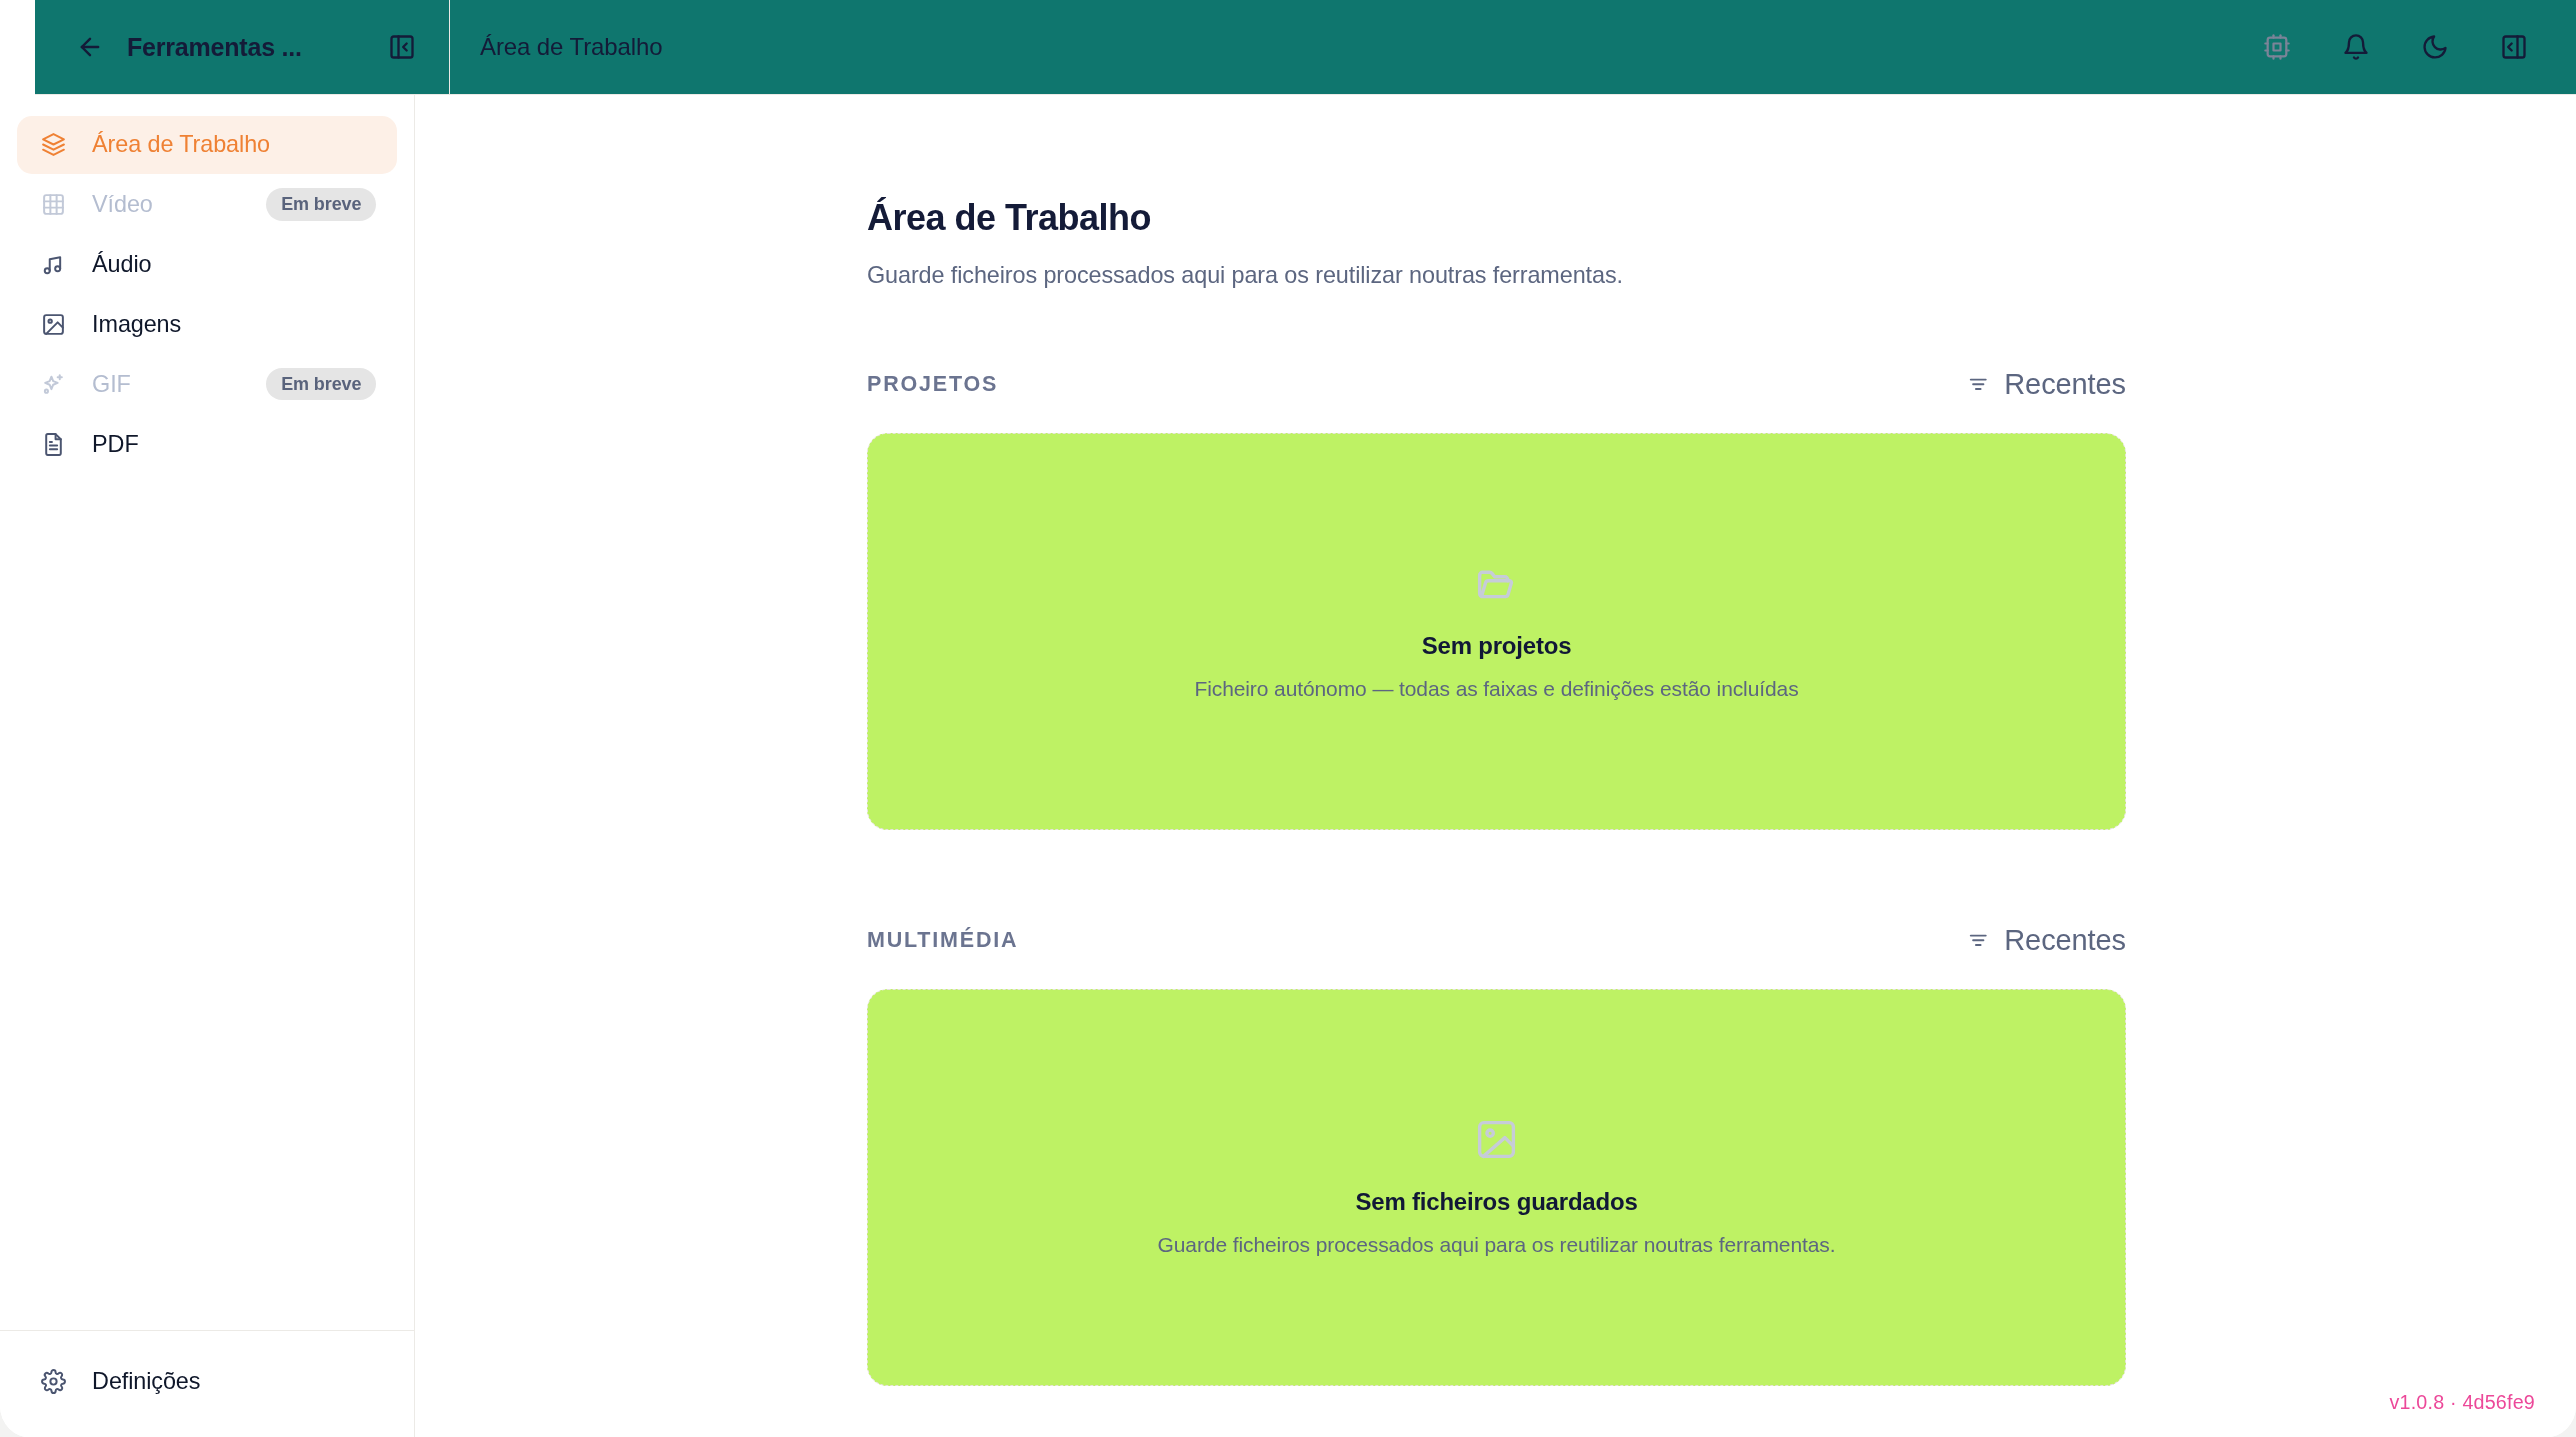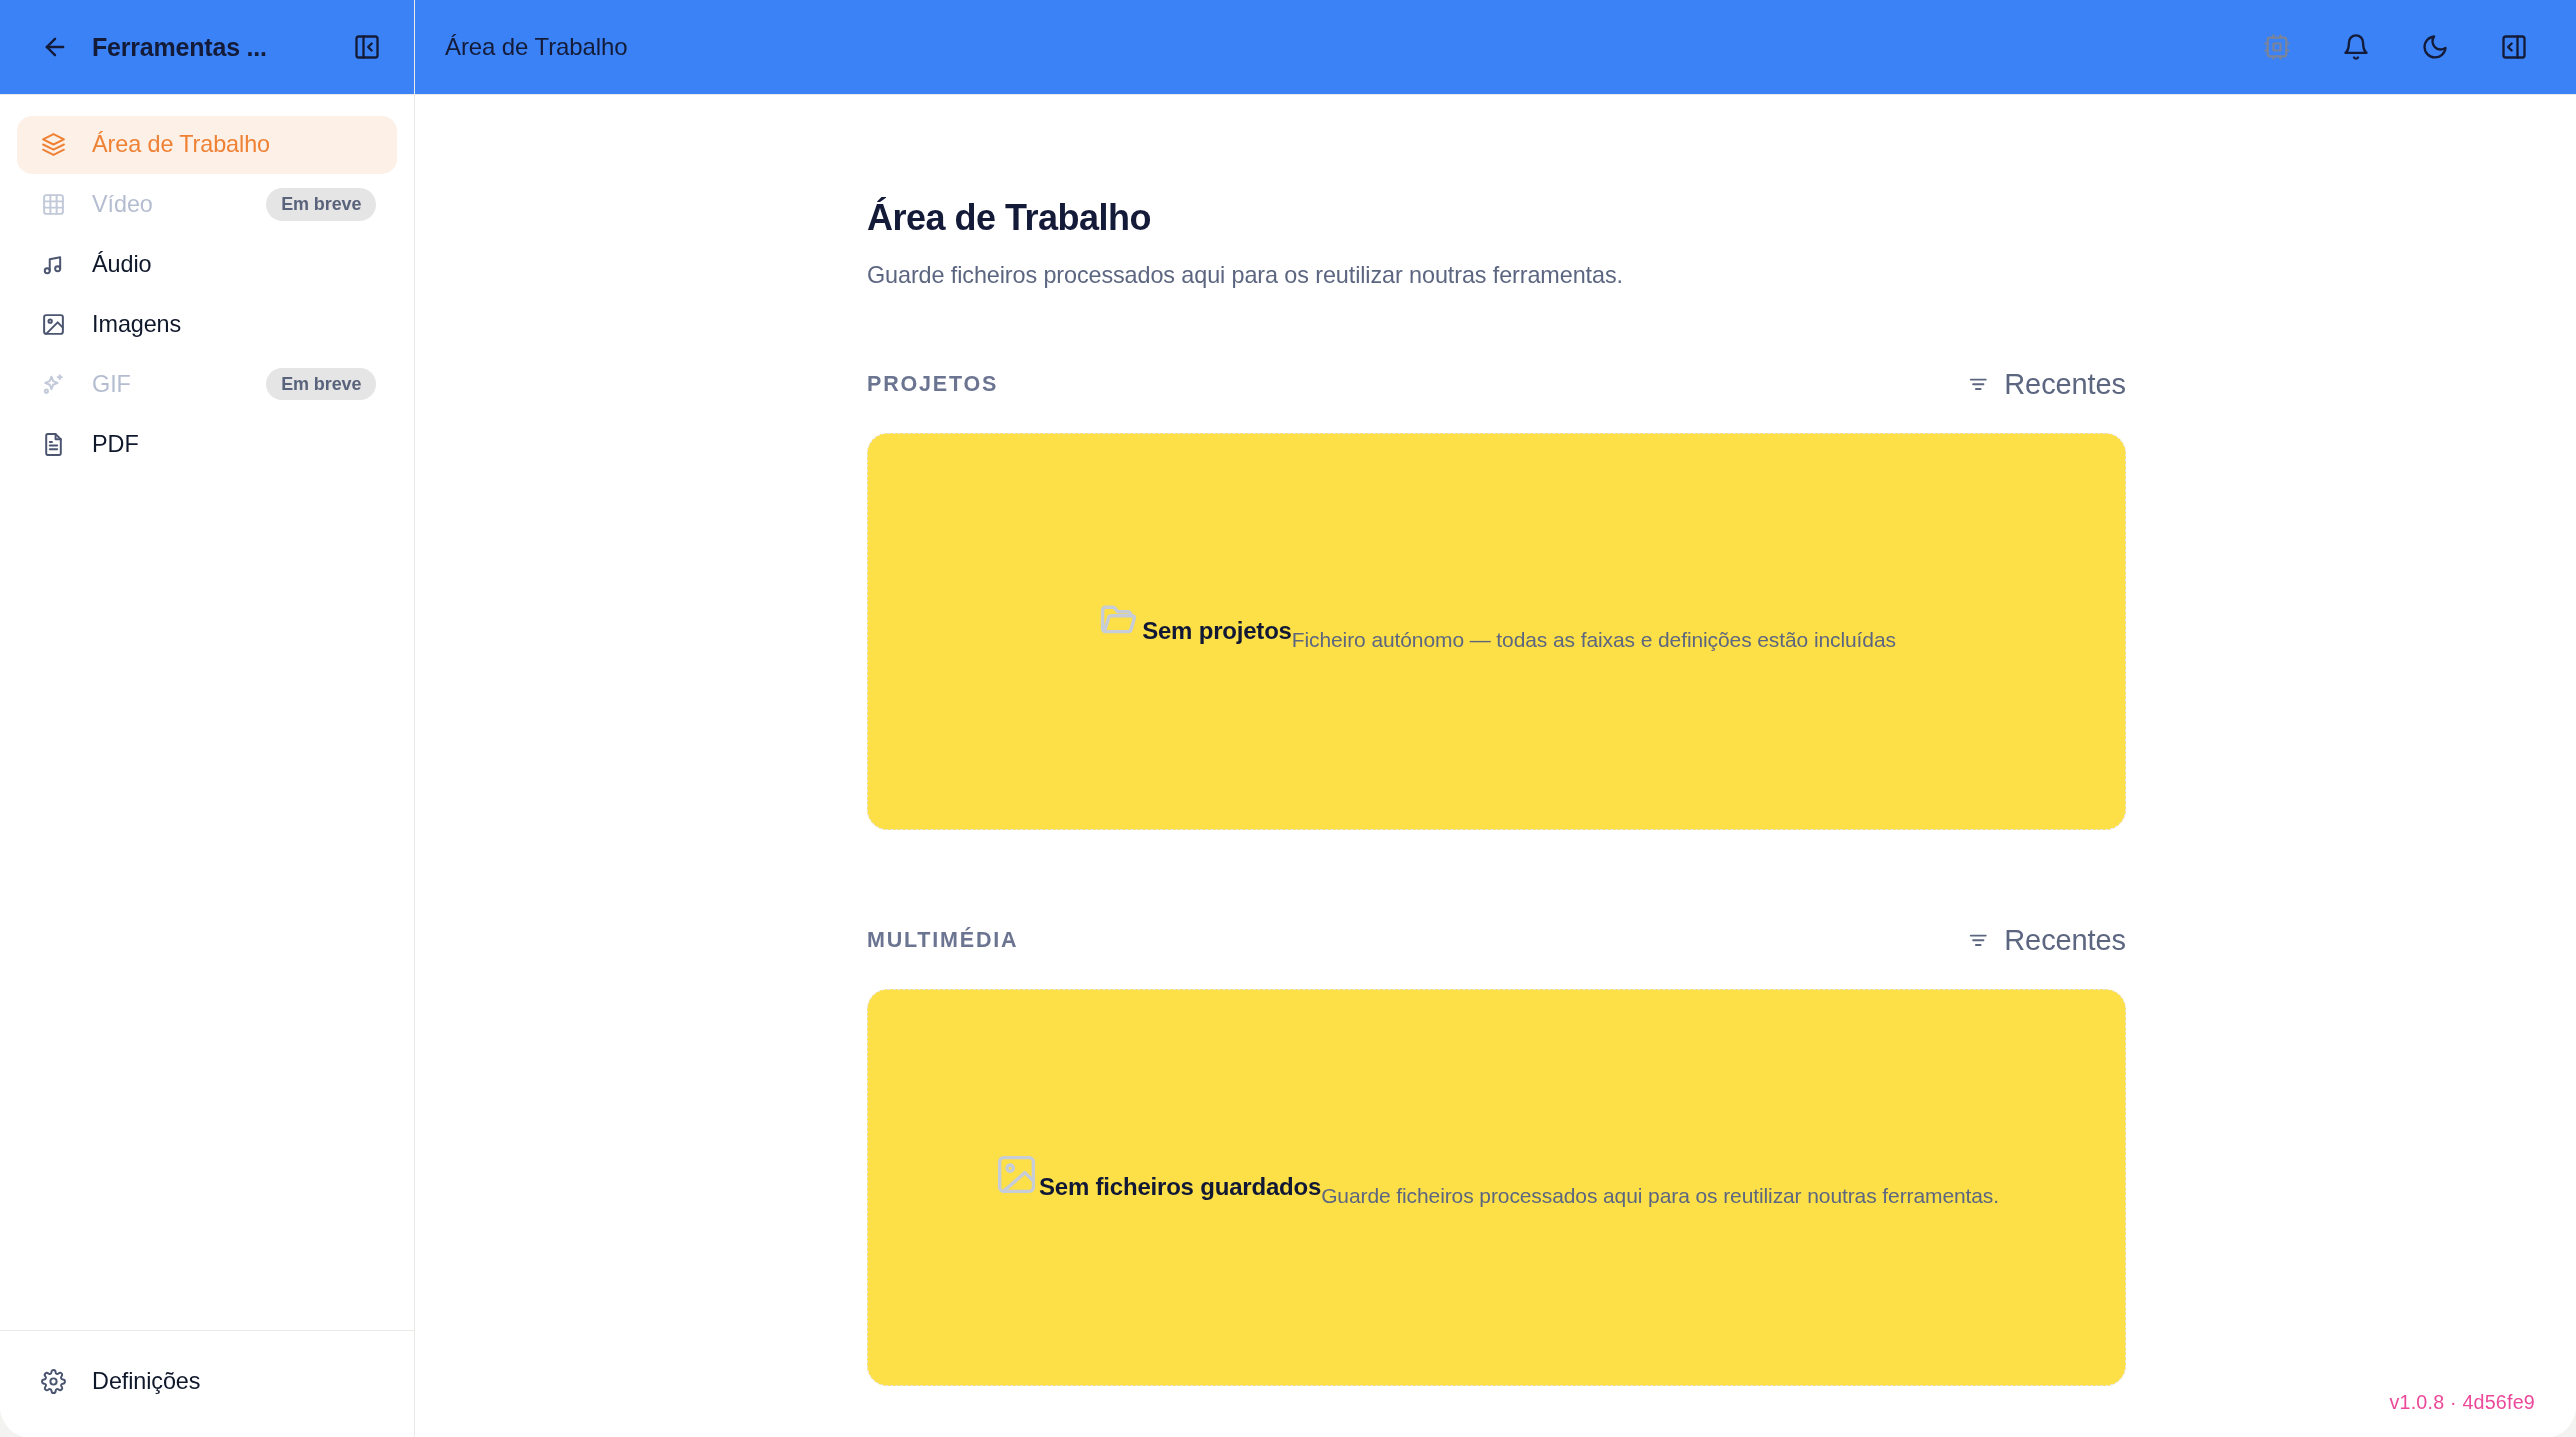--- a/index.html
+++ b/index.html
@@ -26,21 +26,22 @@
     flex-direction: column;
   }
 
   
   .topbar {
     height: 95px;
     min-height: 95px;
     display: flex;
     align-items: stretch;
     border-bottom: 0.9px solid #eceae6;
-    background: #3b82f6;
+    background: #0f766e;
+    margin-left: 35px;
   }
 
   .topbar-left {
     width: 415px;
     min-width: 415px;
     display: flex;
     align-items: center;
     gap: 0;
     padding: 0 26px 0 34px;
     border-right: 0.9px solid #eceae6;
@@ -243,24 +244,24 @@
     font-size: 29px;
     color: #5c6680;
     letter-spacing: -0.1px;
   }
 
   .dropzone {
     border: 1.9px dashed #e7e3dd;
     border-radius: 20.6px;
     height: 397px;
     display: flex;
-    flex-direction: row;
+    flex-direction: column;
     align-items: center;
     justify-content: center;
-    background: #fde047;
+    background: #bef264;
     cursor: pointer;
   }
 
   .dz-icon { color: #c6ccd8; margin-bottom: 26px; }
   .dz-icon svg { display: block; }
 
   .dz-title {
     font-size: 24px;
     font-weight: 700;
     color: #111836;

